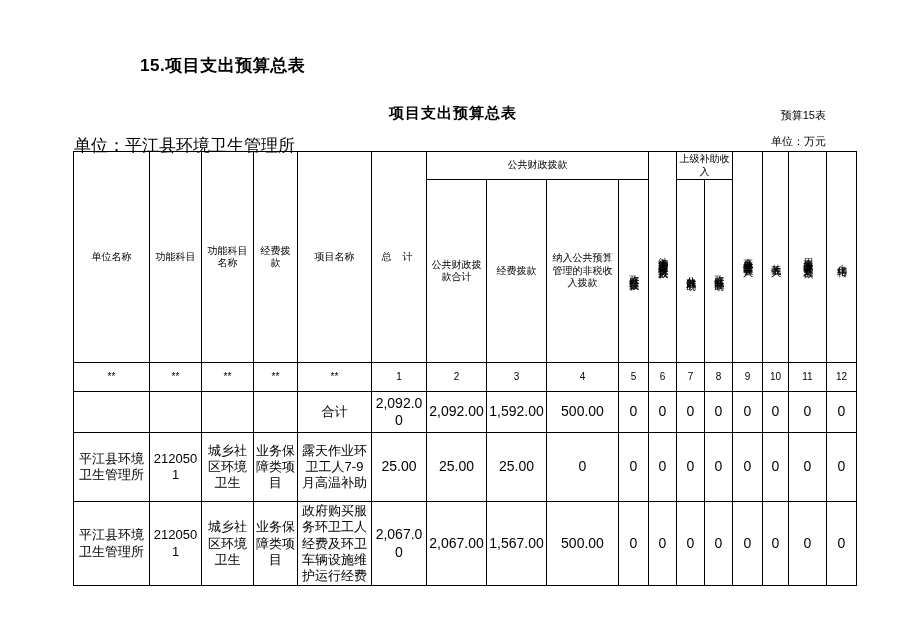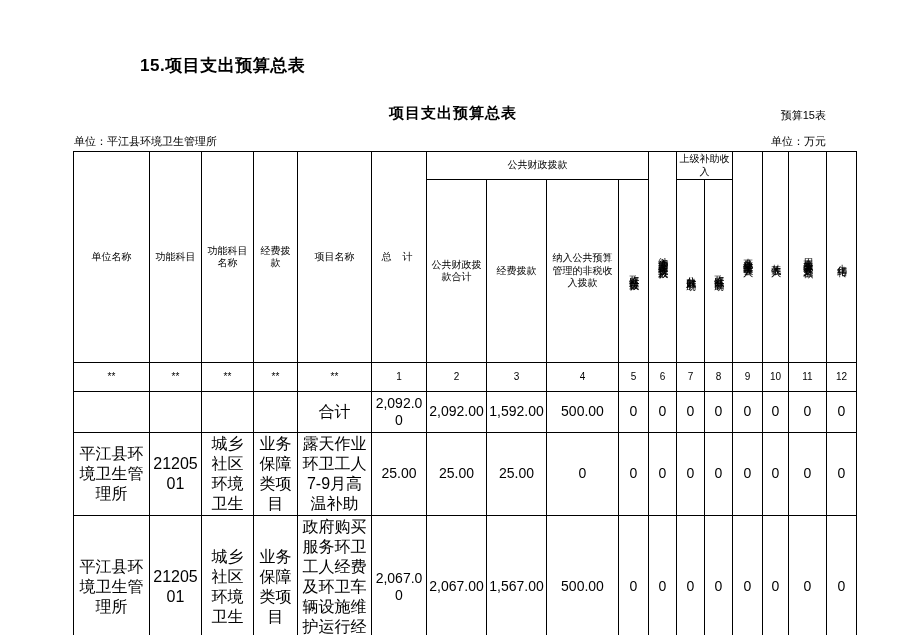--- a/index.html
+++ b/index.html
@@ -44,21 +44,21 @@
     top: 104px;
     text-align: center;
     font-size: 15px;
     font-weight: bold;
     letter-spacing: 1px;
   }
   .unit-left {
     position: absolute;
     left: 74px;
     top: 134px;
-    font-size: 11px;
+    font-size: 17px;
   }
   .unit-right {
     position: absolute;
     right: 72px;
     top: 134px;
     font-size: 11px;
   }
   table.budget {
     position: absolute;
     left: 73px;
@@ -97,21 +97,21 @@
   .total-row td {
     height: 38px;
   }
   .data-row td {
     height: 66px;
   }
   .cell-num {
     font-size: 14px;
   }
   .cell-text {
-    font-size: 16px;
+    font-size: 13px;
   }
   .spaced {
     letter-spacing: 4px;
     margin-top: 46px;
   }
 </style>
 </head>
 <body>
 
 <div class="page">

